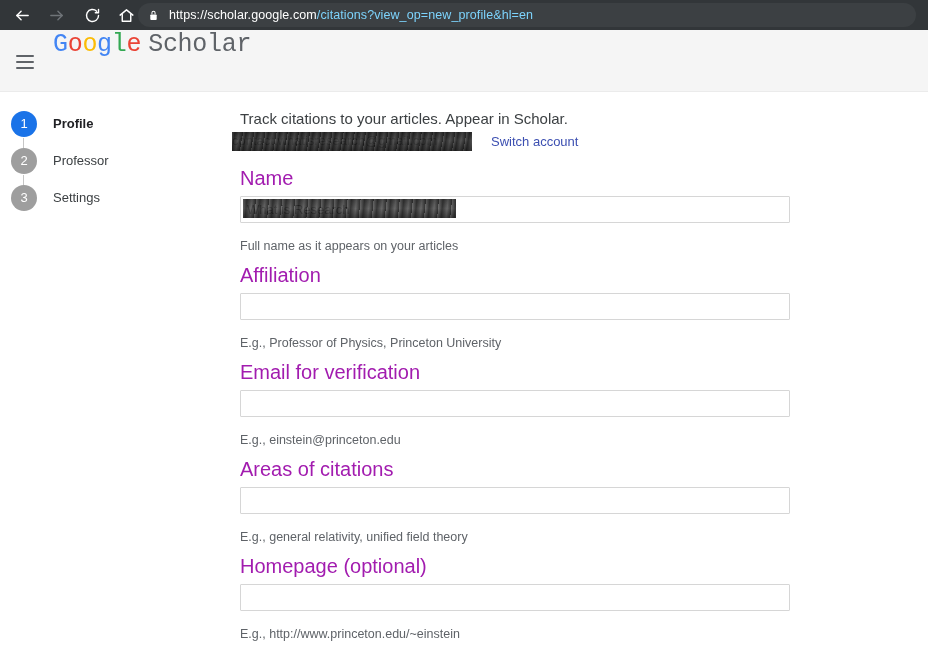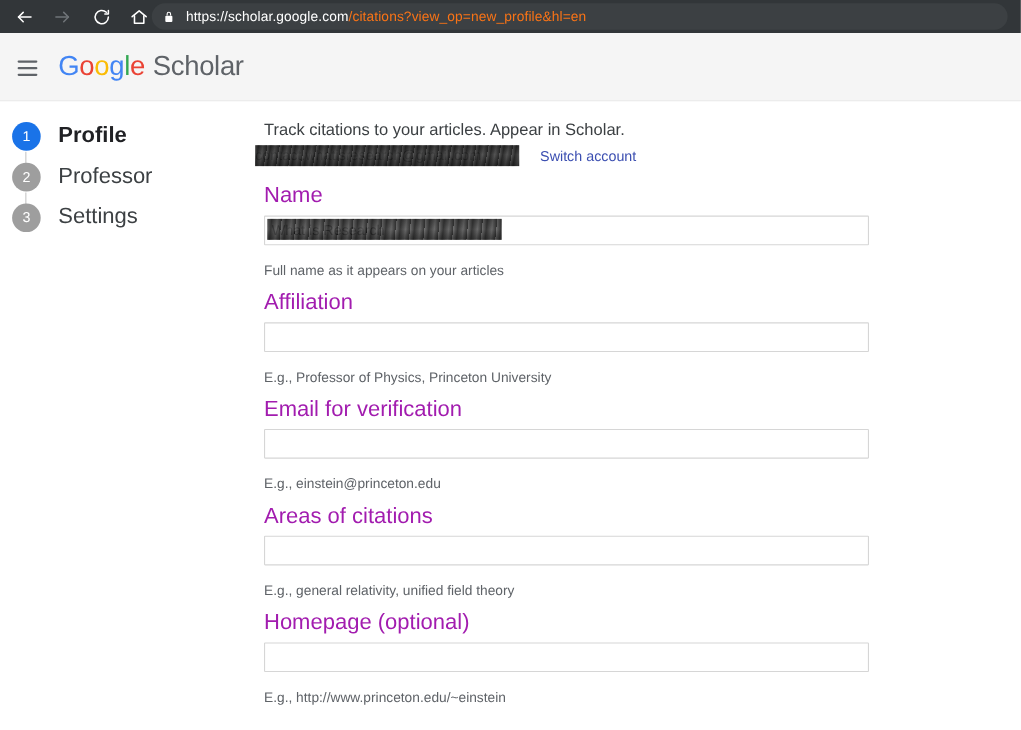--- a/index.html
+++ b/index.html
@@ -48,21 +48,21 @@
   }
   .lock-icon { flex: 0 0 auto; margin-right: 10px; display: flex; }
   .url-text {
     font-size: 12.5px;
     color: #9aa0a6;
     white-space: nowrap;
     overflow: hidden;
     letter-spacing: 0.1px;
   }
   .url-domain { color: #ffffff; }
-  .url-rest { color: #f97316; }
+  .url-rest { color: #7dd3fc; }
 
   
   .scholar-header {
     position: absolute;
     left: 0; top: 30px;
     width: 928px; height: 62px;
     background: #f5f5f5;
     border-bottom: 1px solid #ebebeb;
     box-sizing: border-box;
   }
@@ -73,24 +73,25 @@
     display: flex; flex-direction: column; justify-content: space-between;
   }
   .hamburger span {
     display: block;
     height: 2px;
     background: #5f6368;
     border-radius: 1px;
   }
   .brand {
     position: absolute;
-    left: 53px; top: 16px;
+    left: 53px; top: 0;
     font-size: 25px;
     letter-spacing: -0.3px;
     white-space: nowrap;
+    font-family: Liberation Mono, monospace;
   }
   .brand .g1 { color: #4285f4; }
   .brand .o1 { color: #ea4335; }
   .brand .o2 { color: #fbbc05; }
   .brand .g2 { color: #4285f4; }
   .brand .l1 { color: #34a853; }
   .brand .e1 { color: #ea4335; }
   .brand .scholar { color: #5f6368; margin-left: 7px; }
 
   
@@ -112,21 +113,21 @@
     border-radius: 50%;
     background: #9e9e9e;
     color: #ffffff;
     font-size: 13px;
     display: flex; align-items: center; justify-content: center;
   }
   .step.active .step-circle { background: #1a73e8; }
   .step-label {
     position: absolute;
     left: 53px;
-    font-size: 20px;
+    font-size: 13px;
     color: #3c4043;
   }
   .step.active .step-label { font-weight: bold; color: #202124; }
   .step-connector {
     position: absolute;
     left: 23px;
     width: 1px;
     height: 11px;
     background: #c6c6c6;
   }

